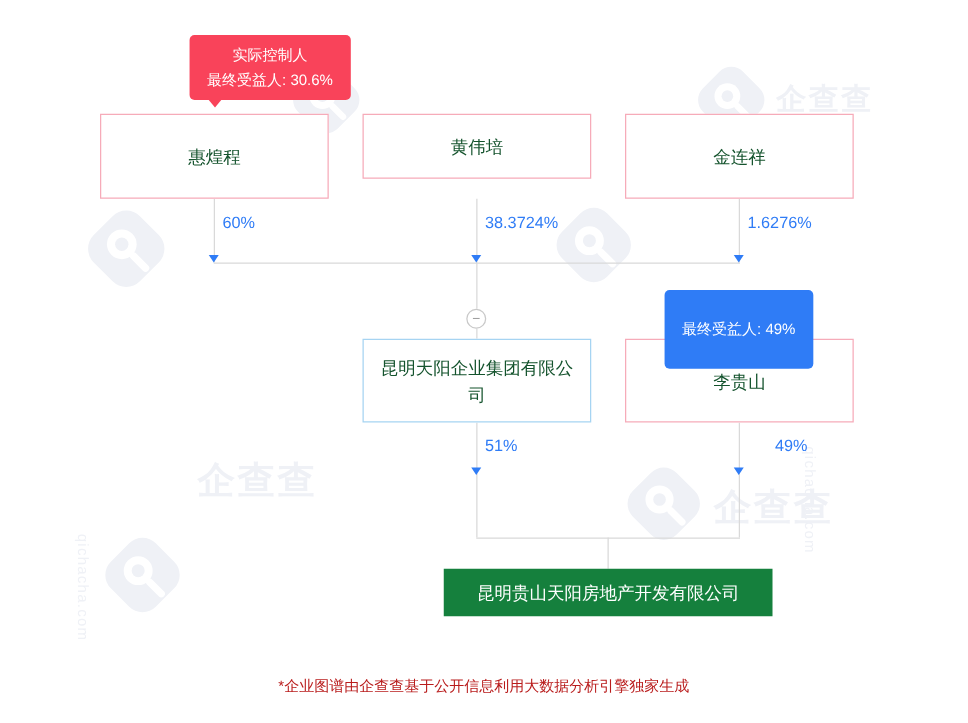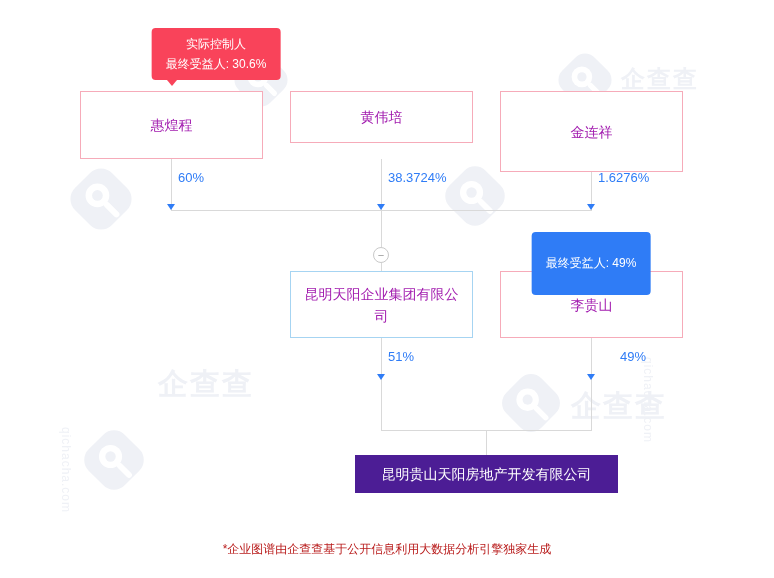--- a/index.html
+++ b/index.html
@@ -12,25 +12,25 @@
   .wm-text{position:absolute;color:#eff1f6;z-index:0;font-weight:bold;letter-spacing:2px;}
   .wm-vert{position:absolute;color:#eff1f6;z-index:0;font-size:12px;writing-mode:vertical-rl;letter-spacing:1px;}
 
   
   .line{position:absolute;background:#d9d9d9;z-index:1;}
   .arrow{position:absolute;width:0;height:0;border-left:4px solid transparent;border-right:4px solid transparent;border-top:6px solid #2f7cf6;z-index:2;}
   .pct{position:absolute;font-size:13px;color:#2f7cf6;z-index:2;white-space:nowrap;}
 
   
   .node{position:absolute;background:#fff;display:flex;align-items:center;justify-content:center;
-        text-align:center;font-size:14px;color:#a21caf;z-index:2;padding:0 13px;box-sizing:border-box;
+        text-align:center;font-size:14px;color:#14532d;z-index:2;padding:0 13px;box-sizing:border-box;
         line-height:22px;cursor:pointer;}
   .node.pink{border:1px solid #f6abb9;}
   .node.bluebrd{border:1px solid #a6d4f2;}
-  .node.bluefill{background:#4c1d95;color:#fff;border:none;font-size:14px;}
+  .node.bluefill{background:#15803d;color:#fff;border:none;font-size:14px;}
 
   
   .badge{position:absolute;transform:translateX(-50%);color:#fff;font-size:12px;text-align:center;
          border-radius:4px;z-index:3;line-height:20px;padding:6px 14px;white-space:nowrap;}
   .badge.red{background:#f9435a;margin-left:44px;}
   .badge.blue{background:#2f7cf6;line-height:19px;padding:22px 14px;}
   .pointer{position:absolute;transform:translateX(-50%);width:0;height:0;
            border-left:5px solid transparent;border-right:5px solid transparent;z-index:3;}
   .pointer.red{border-top:6px solid #f9435a;}
   .pointer.blue{border-top:6px solid #2f7cf6;}
@@ -99,21 +99,21 @@
     <div>最终受益人: 30.6%</div>
   </div>
   <div class="pointer red" style="left:172px;top:80px"></div>
 
   <div class="node pink" style="left:80px;top:91px;width:183px;height:68px">
     <span>惠煌程</span>
   </div>
   <div class="node pink" style="left:290px;top:91px;width:183px;height:52px">
     <span>黄伟培</span>
   </div>
-  <div class="node pink" style="left:500px;top:91px;width:183px;height:81px">
+  <div class="node pink" style="left:500px;top:91px;width:183px;height:68px">
     <span>金连祥</span>
   </div>
 
   <div class="pct" style="left:178px;top:170px">60%</div>
   <div class="pct" style="left:388px;top:170px">38.3724%</div>
   <div class="pct" style="left:598px;top:170px">1.6276%</div>
 
   <div class="line" style="left:171px;top:159px;width:1px;height:51px"></div>
   <div class="line" style="left:381px;top:159px;width:1px;height:51px"></div>
   <div class="line" style="left:591px;top:159px;width:1px;height:51px"></div>

